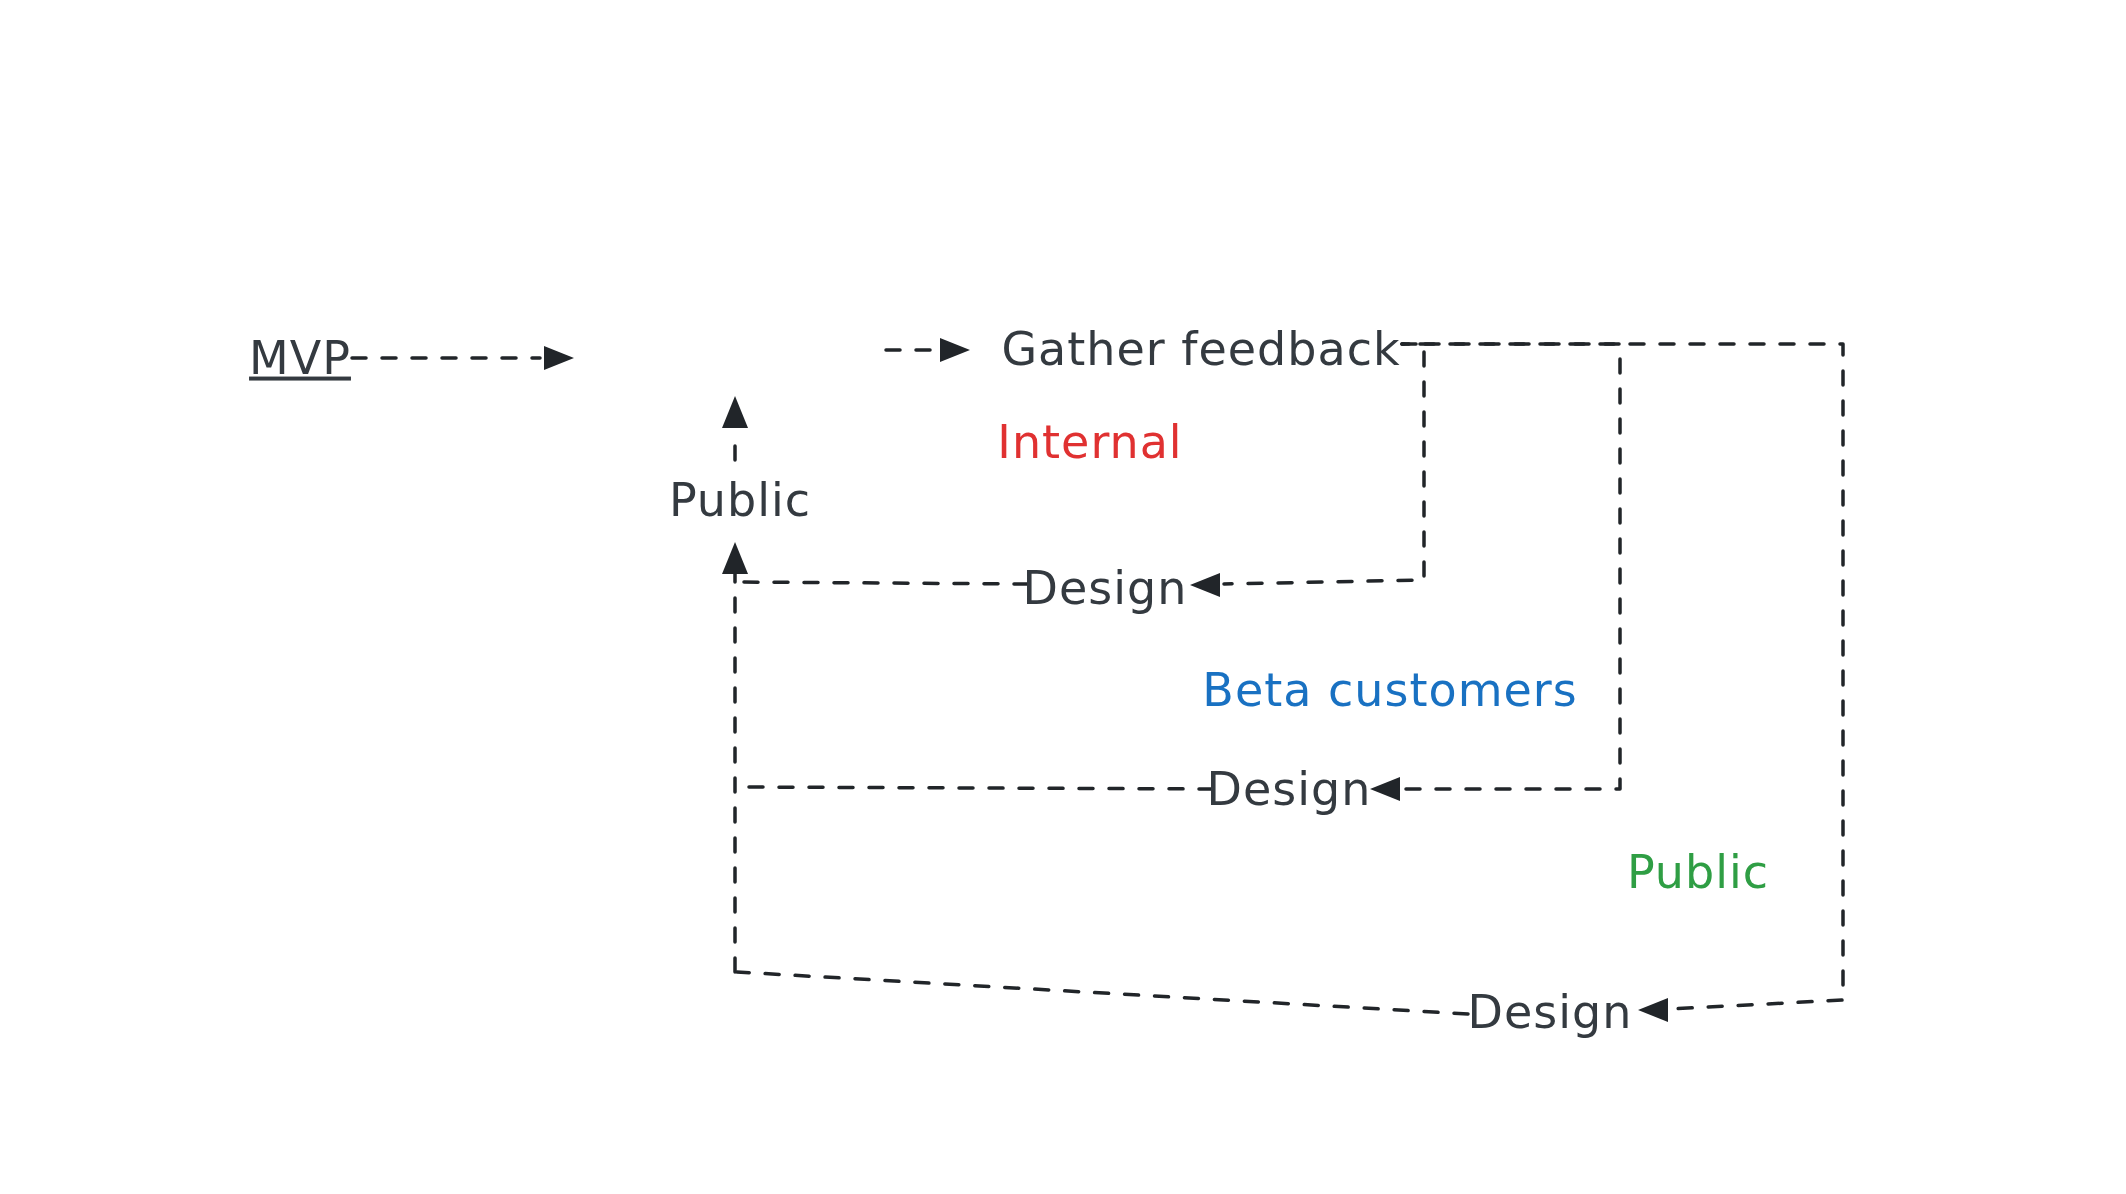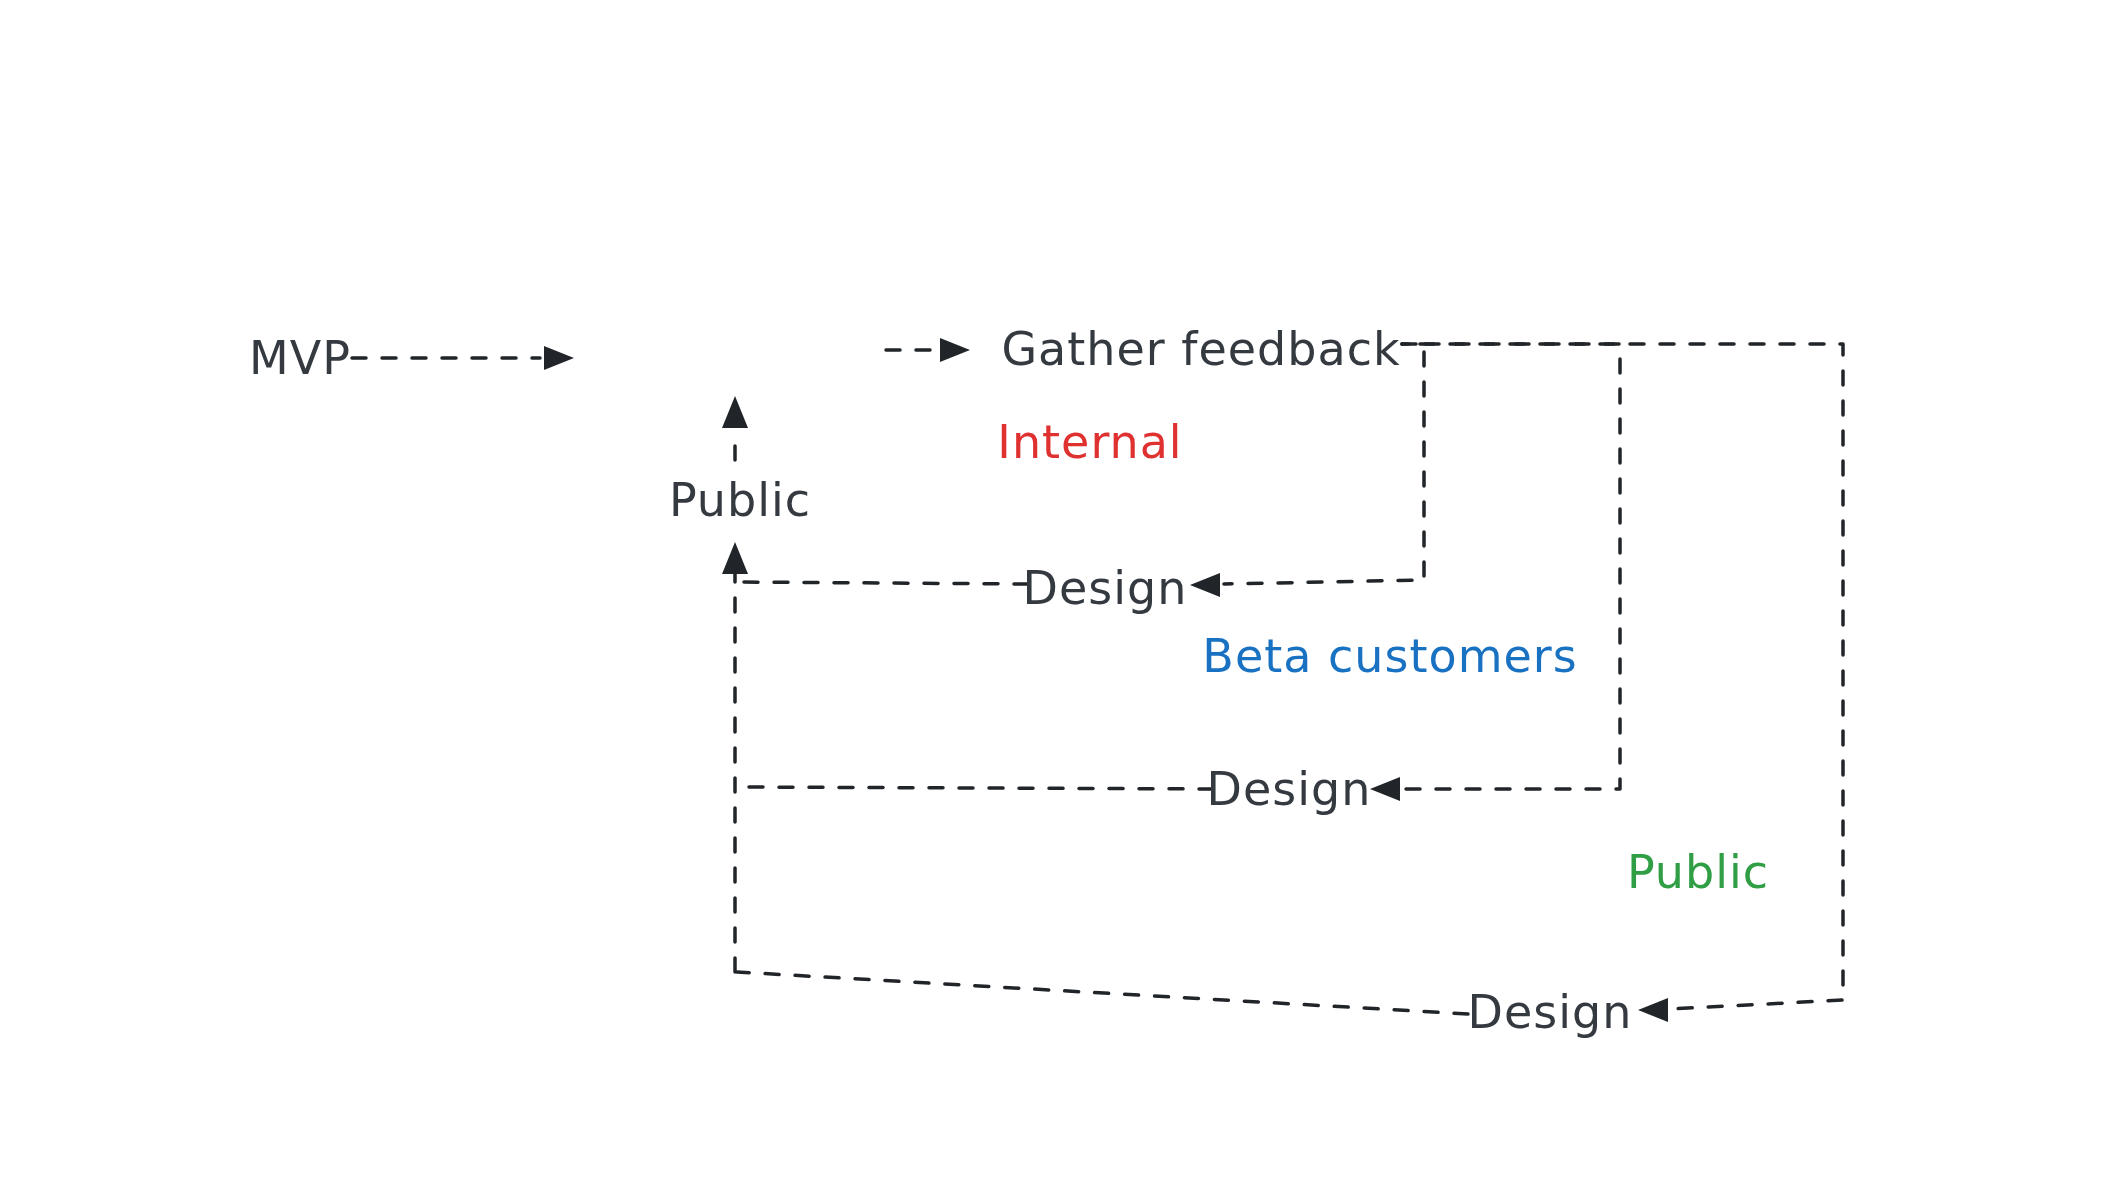--- a/index.html
+++ b/index.html
@@ -77,30 +77,30 @@
     <path class="wire" d="M 1213 789 L 737 787"></path>
     <path class="wire" d="M 1468 1014 L 737 972"></path>
 
     <path class="wire" d="M 735 972 L 735 572"></path>
     <polygon class="arrowhead" points="735,542 722,574 748,574"></polygon>
 
     <path class="wire" d="M 735 460 L 735 430"></path>
     <polygon class="arrowhead" points="735,396 722,428 748,428"></polygon>
   </svg>
 
-  <div class="label" style="left:300px;top:358px;">MVP</div>
+  <div class="label" style="left:300px;top:358px;text-decoration:underline;">MVP</div>
 
 
   <div class="label" style="left:1201px;top:349px;">Gather feedback</div>
 
   <div class="label" style="left:740px;top:500px;">Public</div>
 
   <div class="label audience-internal" style="left:1090px;top:442px;">Internal</div>
 
-  <div class="label audience-beta" style="left:1390px;top:656px;text-align:center;">Beta customers</div>
+  <div class="label audience-beta" style="left:1390px;top:690px;text-align:center;">Beta customers</div>
 
   <div class="label audience-public" style="left:1698px;top:872px;">Public</div>
 
   <div class="label" style="left:1105px;top:588px;">Design</div>
 
   <div class="label" style="left:1289px;top:789px;">Design</div>
 
   <div class="label" style="left:1550px;top:1012px;">Design</div>
 
 </div>

